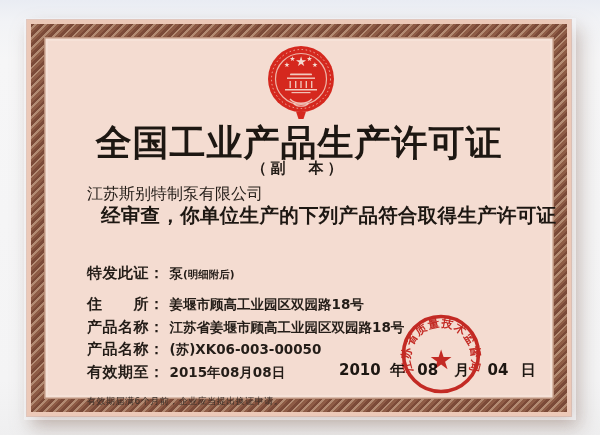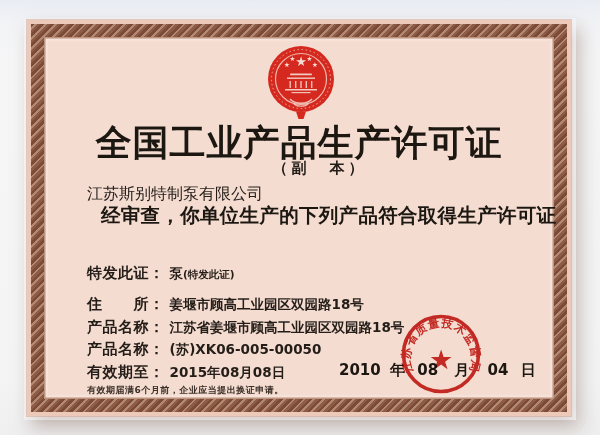--- a/index.html
+++ b/index.html
@@ -27,34 +27,34 @@
   }
   .paper{
     position:absolute;inset:0;
     box-shadow:inset 0 0 0 1.5px rgba(156,104,78,.65), inset 0 0 0 4px rgba(246,226,216,.9);
   }
   .abs{position:absolute;}
   .emblem{left:222px;top:5px;width:70px;height:82px;}
   .title{left:0;top:82px;width:100%;text-align:center;
     font-size:36px;font-weight:bold;letter-spacing:1px;color:#1d1712;white-space:nowrap;}
   .subtitle{left:0;top:122px;width:100%;text-align:center;
-    font-size:15px;font-weight:bold;color:#241d18;letter-spacing:4px;padding-left:21px;}
+    font-size:15px;font-weight:bold;color:#241d18;letter-spacing:4px;}
   .company{left:43px;top:147px;font-size:16px;font-weight:normal;color:#241d18;}
   .stmt1{left:57px;top:165px;font-size:19.5px;font-weight:bold;color:#1d1712;letter-spacing:0.3px;white-space:nowrap;}
   .stmt2{left:16px;top:195px;font-size:19.5px;font-weight:bold;color:#1d1712;letter-spacing:0.3px;}
   .row{left:43px;height:18px;white-space:nowrap;color:#241d18;}
   .row-product{top:226px;}
   .row-address{top:257px;}
   .row-prodaddr{top:280px;}
   .row-certno{top:302px;}
   .row-validity{top:325px;}
   .flabel{font-size:15px;font-weight:bold;letter-spacing:0.5px;}
   .fvalue{font-size:13.5px;font-weight:bold;margin-left:5px;}
   .fnote{font-size:10.5px;font-weight:bold;}
-  .validity-note{left:43px;top:347px;font-size:9px;font-weight:700;color:#3a2f28;letter-spacing:0.5px;}
+  .validity-note{left:43px;top:358px;font-size:9px;font-weight:400;color:#3a2f28;letter-spacing:0.5px;}
   .issue-date{left:295px;top:324px;font-size:15px;font-weight:bold;color:#1d1712;white-space:nowrap;}
   .issue-date span{display:inline-block;}
   .d-year{margin-left:0;}
   .d-ylab{margin-left:4px;}
   .d-month{margin-left:7px;}
   .d-mlab{margin-left:11px;}
   .d-day{margin-left:13px;}
   .d-dlab{margin-left:7px;}
   .seal{left:356px;top:276px;width:82px;height:82px;mix-blend-mode:multiply;opacity:.93;}
 </style>
@@ -92,30 +92,30 @@
       <polygon points="30,69.5 40,69.5 37.5,77 32.5,77" fill="#d5281e"></polygon>
     </svg>
 
     <div class="abs title">全国工业产品生产许可证</div>
     <div class="abs subtitle">（副　本）</div>
 
     <div class="abs company">江苏斯别特制泵有限公司</div>
     <div class="abs stmt1">经审查，你单位生产的下列产品符合取得生产许可证</div>
 
     <div class="abs row row-product">
-      <span class="flabel">特发此证：</span><span class="fvalue">泵</span><span class="fnote">(特发此证)</span>
+      <span class="flabel">特发此证：</span><span class="fvalue">泵</span><span class="fnote">(明细附后)</span>
     </div>
     <div class="abs row row-address">
       <span class="flabel">住　　所：</span><span class="fvalue">姜堰市顾高工业园区双园路18号</span>
     </div>
     <div class="abs row row-prodaddr">
       <span class="flabel">产品名称：</span><span class="fvalue">江苏省姜堰市顾高工业园区双园路18号</span>
     </div>
     <div class="abs row row-certno">
-      <span class="flabel">产品名称：</span><span class="fvalue">(苏)XK06-005-00050</span>
+      <span class="flabel">产品名称：</span><span class="fvalue">(苏)XK06-003-00050</span>
     </div>
     <div class="abs row row-validity">
       <span class="flabel">有效期至：</span><span class="fvalue">2015年08月08日</span>
     </div>
 
     <div class="abs validity-note">有效期届满6个月前，企业应当提出换证申请。</div>
 
     <div class="abs issue-date">
       <span class="d-year">2010</span>
       <span class="d-ylab">年</span>

